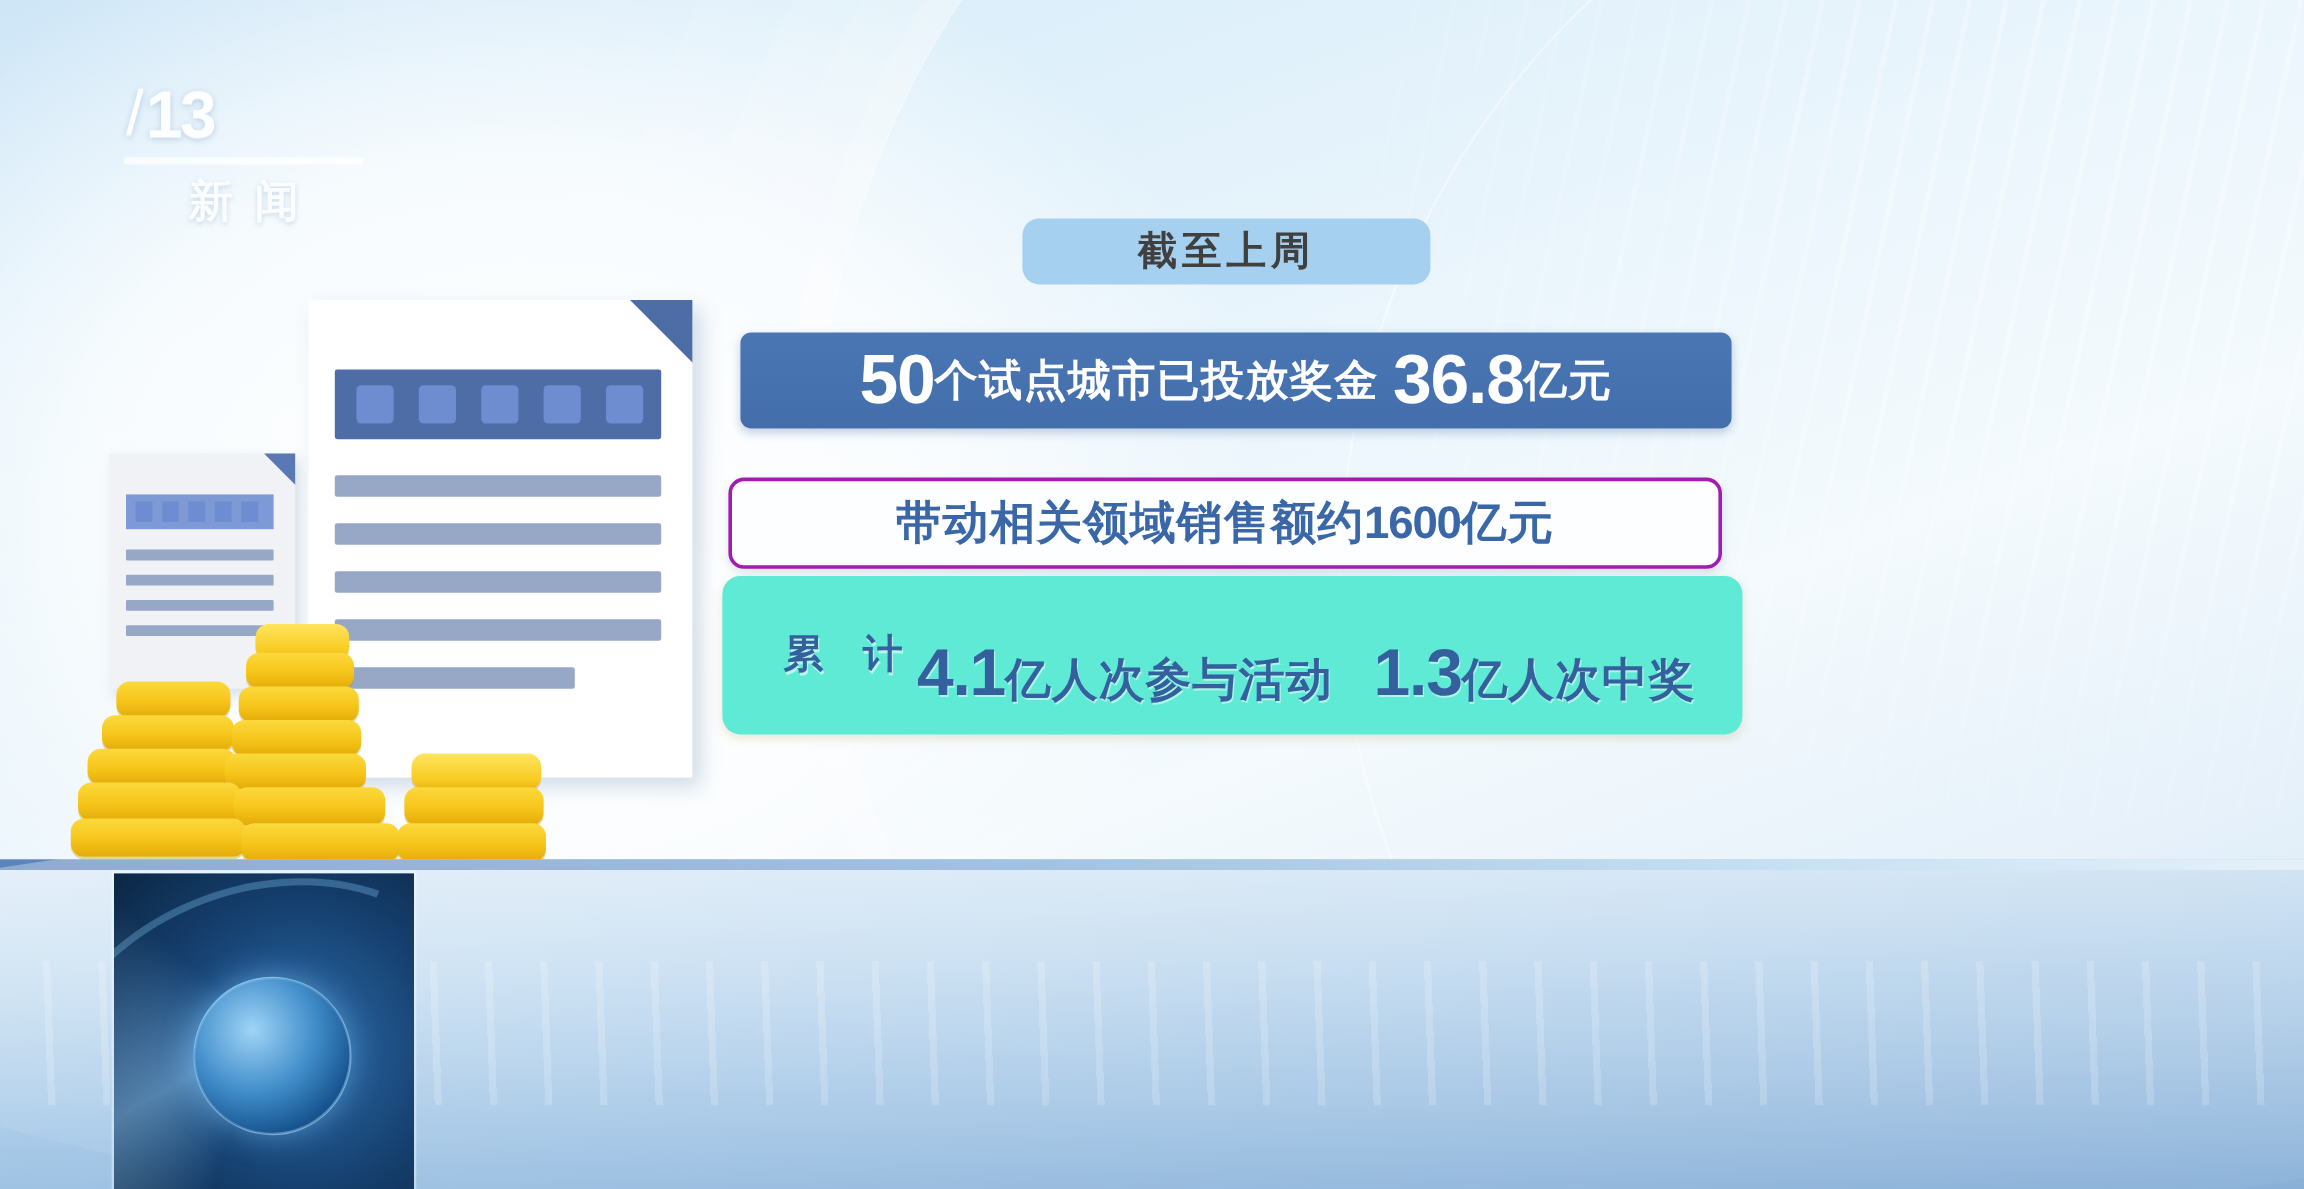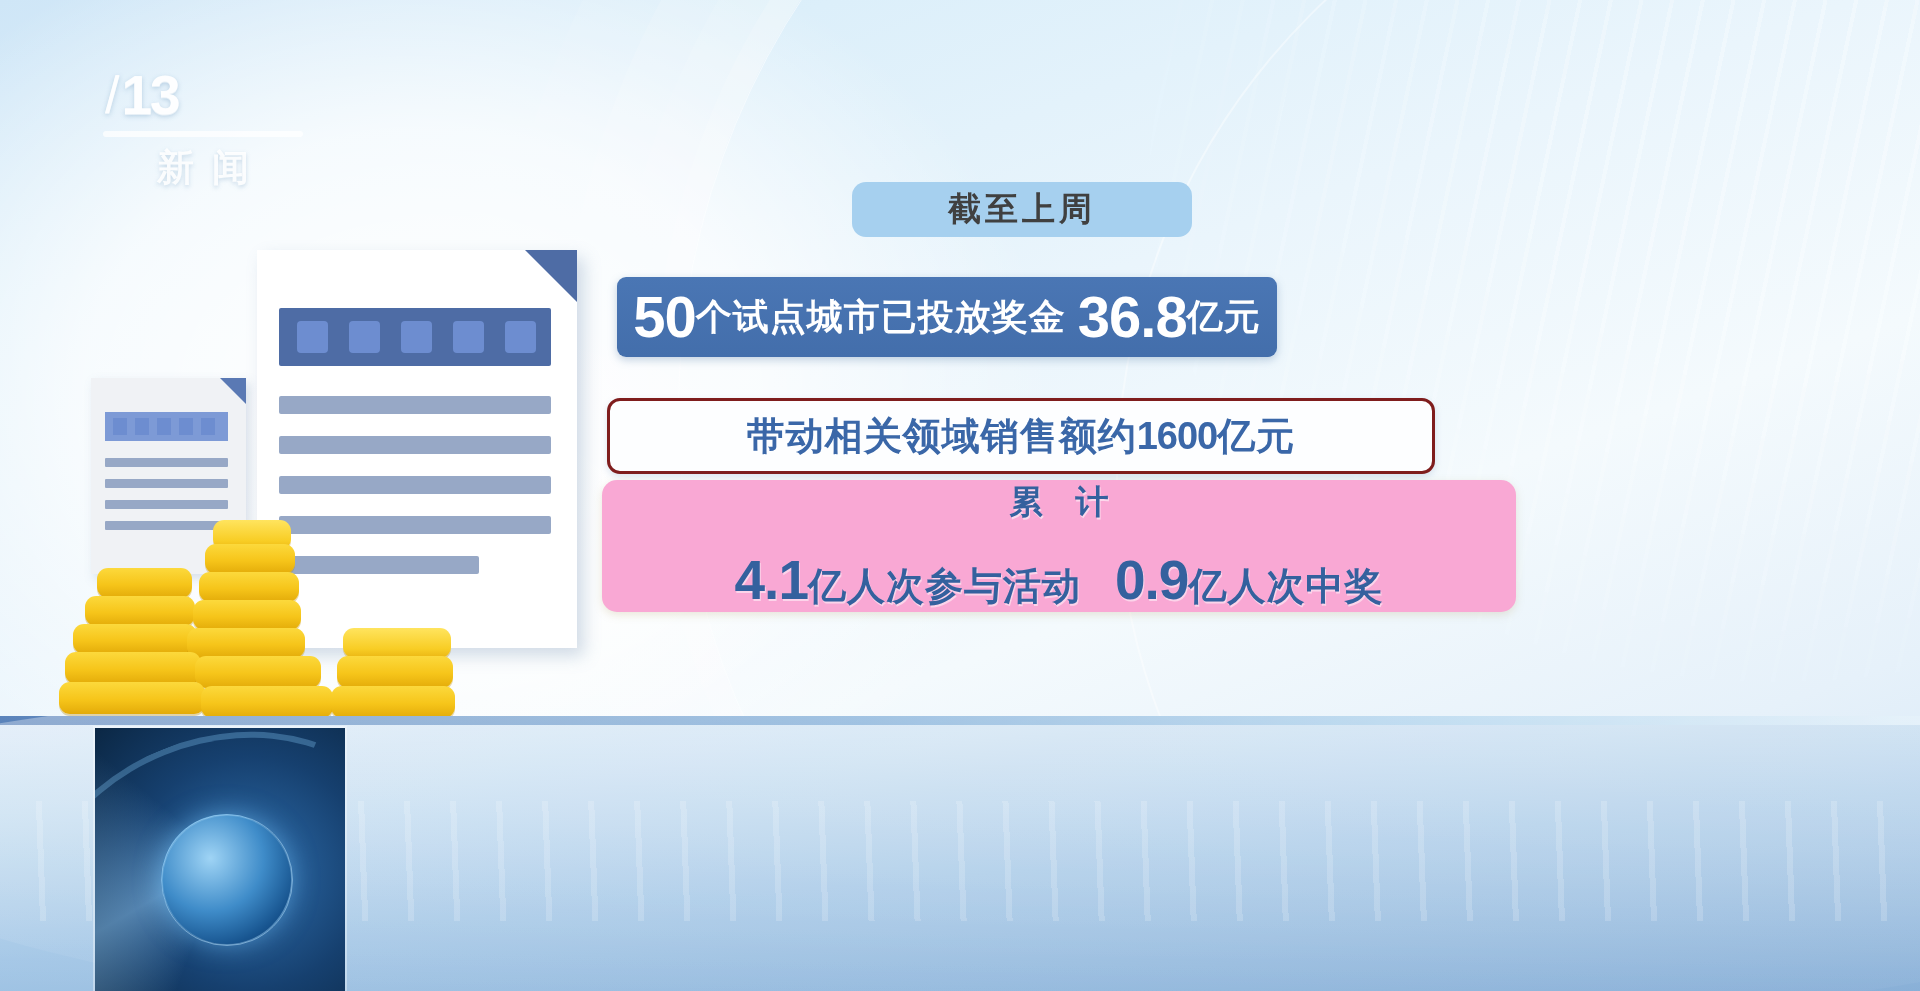--- a/index.html
+++ b/index.html
@@ -156,45 +156,45 @@
 
   
   .pill{
     position:absolute;left:852px;top:182px;width:340px;height:55px;
     background:#a6d0ef;border-radius:14px;
     display:flex;align-items:center;justify-content:center;
     color:#404040;font-size:33px;font-weight:bold;letter-spacing:4px;
   }
 
   .bar-blue{
-    position:absolute;left:617px;top:277px;width:660px;height:80px;
+    position:absolute;left:617px;top:277px;width:826px;height:80px;
     background:linear-gradient(180deg,#4a76b4 0%,#436eab 100%);
     border-radius:9px;
     box-shadow:0 3px 8px rgba(90,125,170,.35);
     display:flex;align-items:center;justify-content:center;
     color:#ffffff;white-space:nowrap;
   }
   .bar-blue .num{font-size:58px;font-weight:bold;letter-spacing:-1px;line-height:1;}
   .bar-blue .txt{font-size:36px;font-weight:bold;letter-spacing:1px;line-height:1;}
 
   .bar-outline{
     position:absolute;left:607px;top:398px;width:822px;height:70px;
-    background:#fdfeff;border:3px solid #7f1d1d;border-radius:13px;
+    background:#fdfeff;border:3px solid #a21caf;border-radius:13px;
     box-shadow:0 3px 7px rgba(110,140,180,.22);
     display:flex;align-items:center;justify-content:center;
     color:#3a67a8;white-space:nowrap;
   }
   .bar-outline .num{font-size:38px;font-weight:bold;letter-spacing:-1px;line-height:1;}
   .bar-outline .txt{font-size:38px;font-weight:bold;letter-spacing:1px;line-height:1;}
 
   .bar-yellow{
-    position:absolute;left:602px;top:480px;width:914px;height:132px;
-    background:#f9a8d4;border-radius:15px;
+    position:absolute;left:602px;top:480px;width:850px;height:132px;
+    background:#5eead4;border-radius:15px;
     box-shadow:0 3px 8px rgba(185,165,110,.25);
-    display:flex;flex-direction:column;align-items:center;justify-content:center;
+    display:flex;align-items:center;justify-content:center;
     color:#34619e;white-space:nowrap;
   }
   .bar-yellow .lab{
     font-size:33px;font-weight:bold;letter-spacing:12px;text-indent:12px;
     margin-bottom:2px;line-height:1.1;
     text-shadow:1px 2px 0 rgba(255,255,255,.55);
   }
   .bar-yellow .row{display:flex;align-items:baseline;line-height:1;}
   .bar-yellow .num{font-size:55px;font-weight:bold;letter-spacing:-1px;
     text-shadow:1px 2px 0 rgba(255,255,255,.5);}
@@ -290,21 +290,21 @@
     <span class="num">1600</span>
     <span class="txt">亿元</span>
   </div>
 
   <div class="bar-yellow">
     <div class="lab">累 计</div>
     <div class="row">
       <span class="num">4.1</span>
       <span class="txt">亿人次参与活动</span>
       <span class="gap"></span>
-      <span class="num">0.9</span>
+      <span class="num">1.3</span>
       <span class="txt">亿人次中奖</span>
     </div>
   </div>
 
   <div class="lower-band">
     <div class="band-line"></div>
     <div class="band-wave"></div>
     <div class="band-wave2"></div>
     <div class="band-streak"></div>
   </div>

